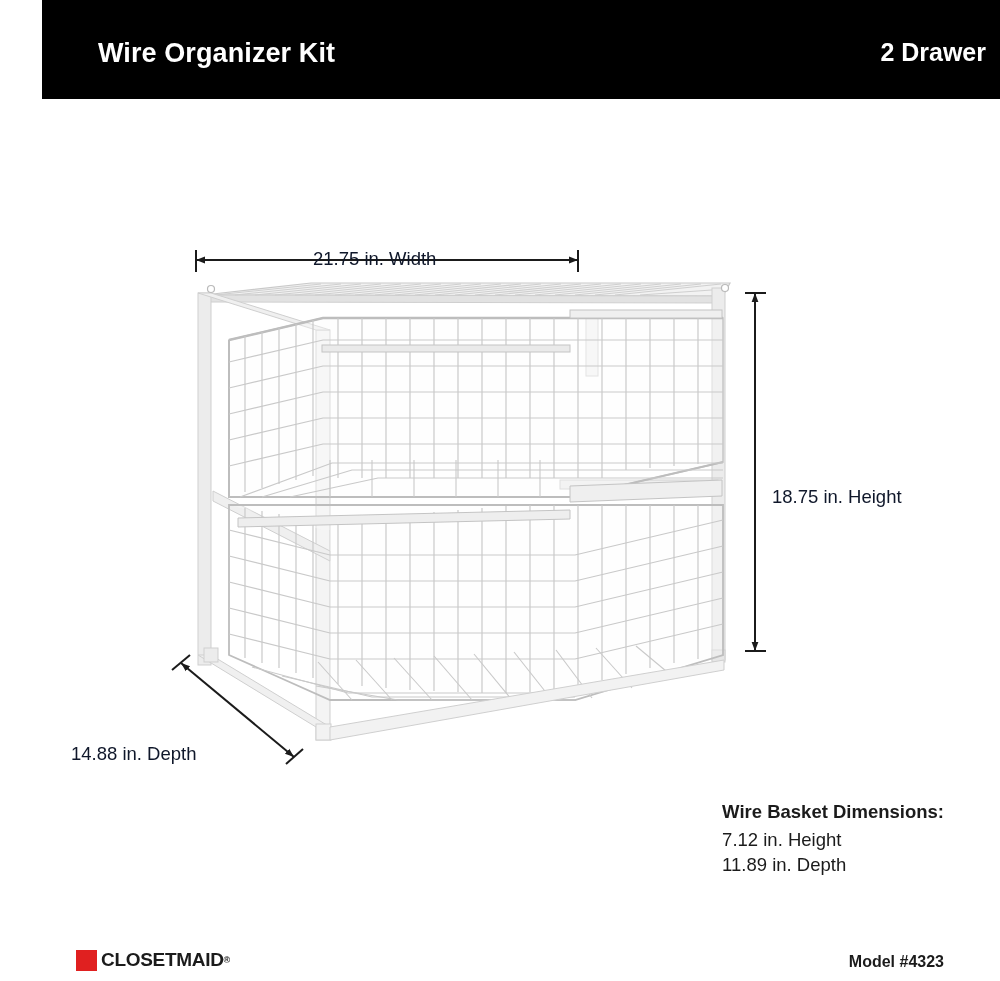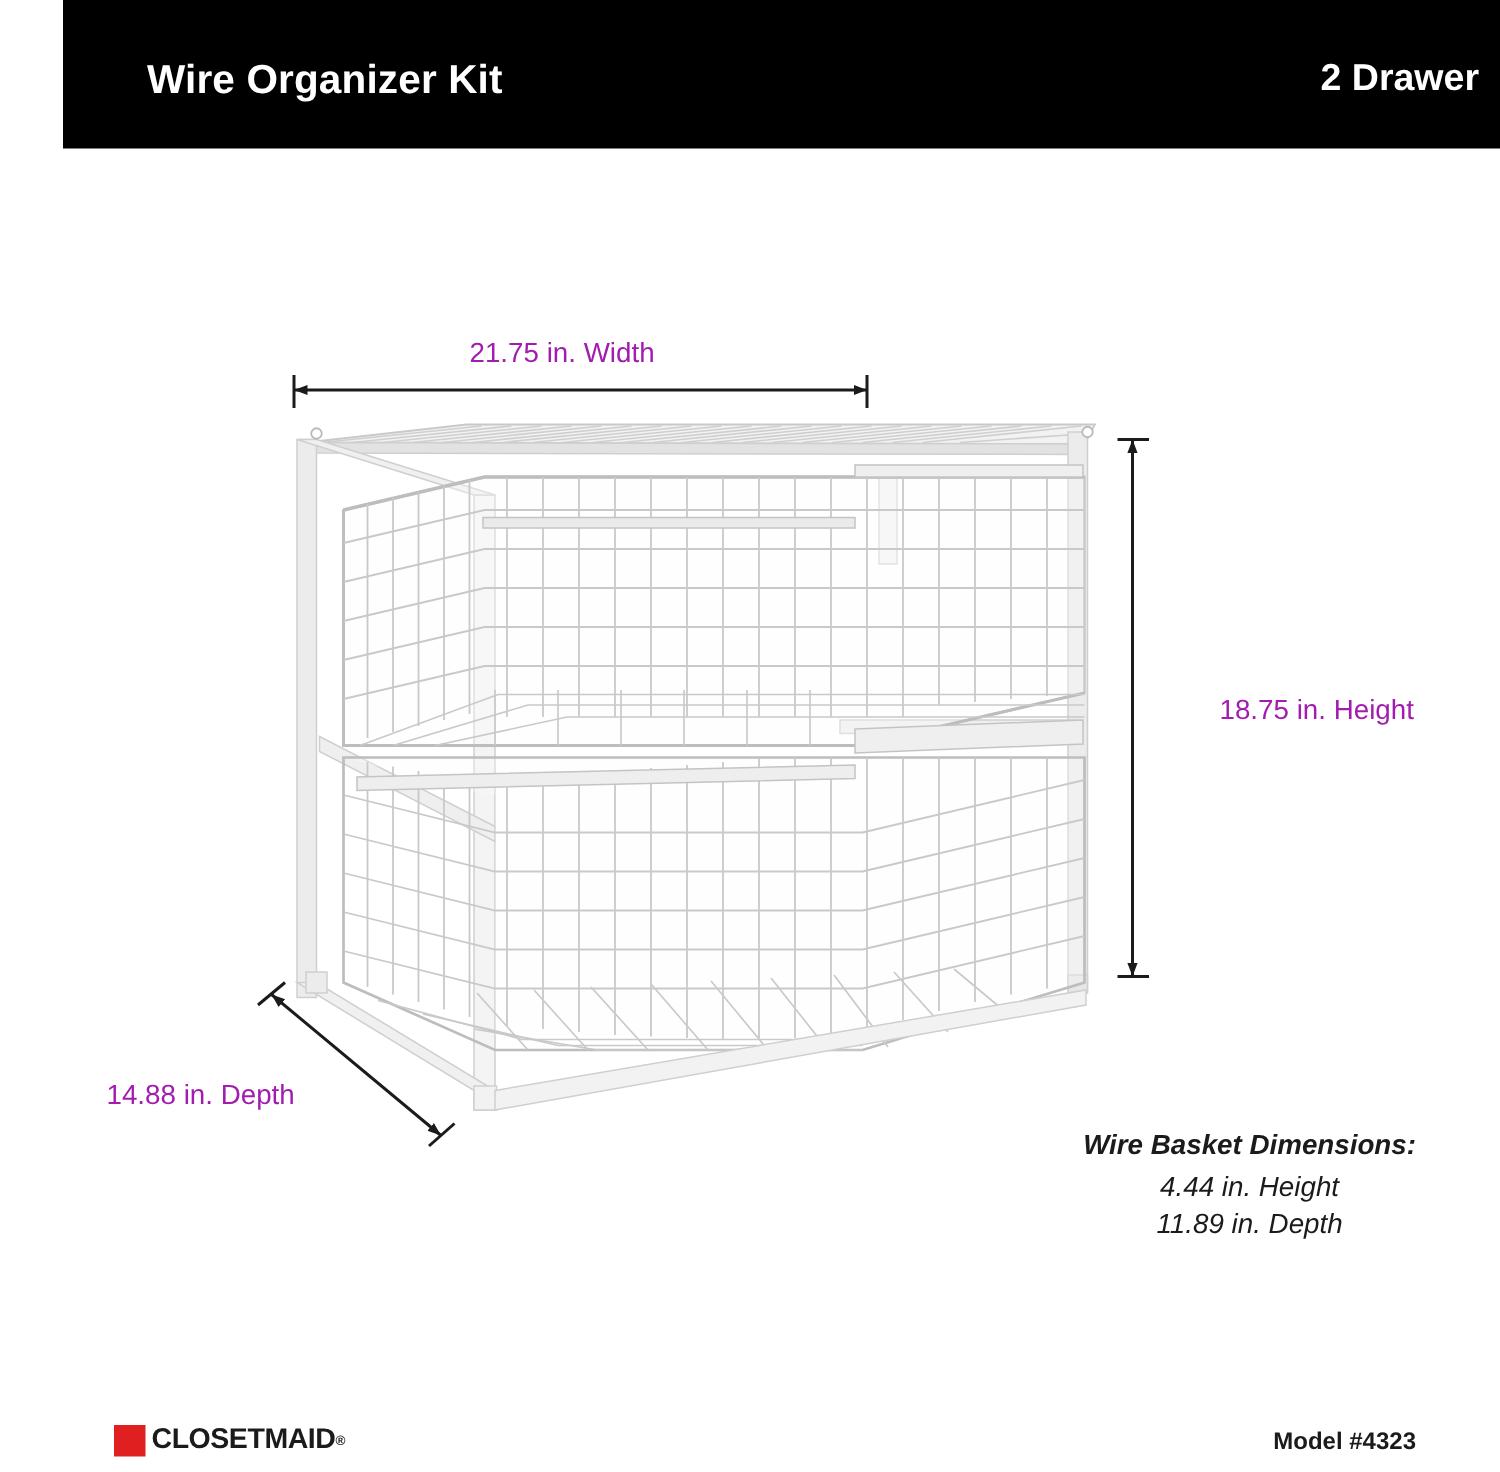--- a/index.html
+++ b/index.html
@@ -83,35 +83,35 @@
     top: 953px;
     font-size: 16px;
     font-weight: bold;
     color: #1b1b1b;
   }
 
   
   .dim-label {
     position: absolute;
     font-size: 18.5px;
-    color: #a21caf;
+    color: #0f172a;
     white-space: nowrap;
+    margin-top: 24px;
   }
   .dim-width  { left: 313px; top: 224px; }
-  .dim-height { left: 813px; top: 462px; }
+  .dim-height { left: 772px; top: 462px; }
   .dim-depth  { left: 71px;  top: 719px; }
 
   
   .basket-block {
     position: absolute;
     right: 56px;
-    top: 752px;
-    text-align: center;
+    top: 801px;
+    text-align: left;
     color: #1b1b1b;
-    font-style: italic;
   }
   .basket-block .bd-title {
     font-size: 18.5px;
     font-weight: bold;
     margin-bottom: 4px;
   }
   .basket-block .bd-line {
     font-size: 18.5px;
     line-height: 25px;
   }
@@ -345,21 +345,21 @@
       </g>
     </g>
   </svg>
 
   <div class="dim-label dim-width">21.75 in. Width</div>
   <div class="dim-label dim-height">18.75 in. Height</div>
   <div class="dim-label dim-depth">14.88 in. Depth</div>
 
   <div class="basket-block">
     <div class="bd-title">Wire Basket Dimensions:</div>
-    <div class="bd-line">4.44 in. Height</div>
+    <div class="bd-line">7.12 in. Height</div>
     <div class="bd-line">11.89 in. Depth</div>
   </div>
 
   <div class="footer-logo">
     <span class="logo-mark"></span>
     <span class="logo-word">CLOSETMAID</span>
     <span class="logo-reg">®</span>
   </div>
   <div class="footer-model">Model #4323</div>
 

